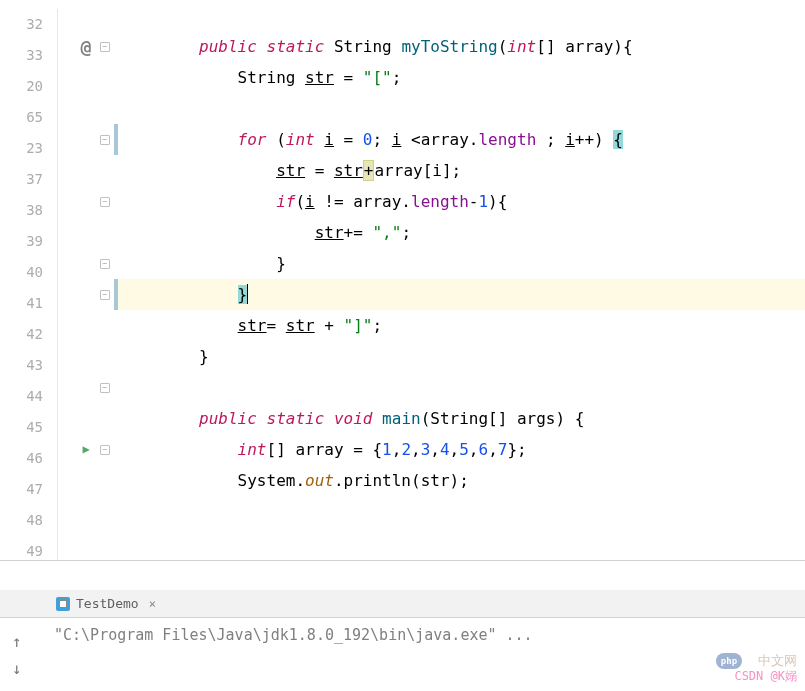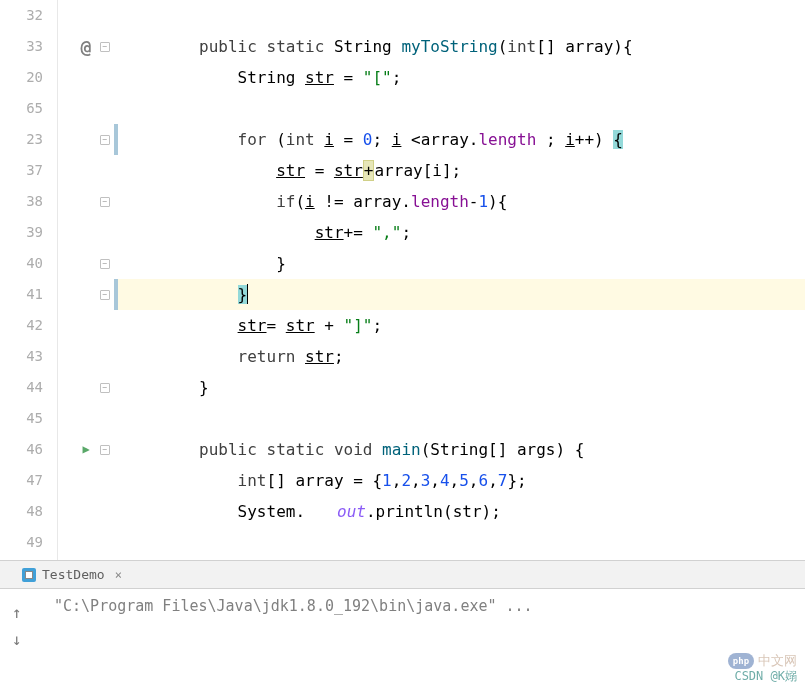--- a/index.html
+++ b/index.html
@@ -20,20 +20,21 @@
       display: flex;
       height: 560px;
       background: #ffffff;
     }
     .gutter {
       width: 58px;
       background: #ffffff;
       text-align: right;
       user-select: none;
       border-right: 1px solid #e8e8e8;
+      margin-top: 9px;
     }
     .line-num {
       height: 31px;
       line-height: 31px;
       color: #adadad;
       font-size: 14px;
       padding-right: 14px;
     }
     .icon-gutter {
       width: 56px;
@@ -89,25 +90,25 @@
       background: #fffae3;
     }
     .change-bar {
       position: absolute;
       left: 0;
       top: 0;
       width: 4px;
       height: 100%;
       background: #a8c7d9;
     }
-    .kw { color: #404040; font-weight: normal; }
+    .kw { color: #be185d; font-weight: normal; font-style: italic; }
     .type { color: #000000; }
     .method { color: #00627a; }
     .method-italic { color: #00627a; font-style: italic; }
-    .static-field { color: #8b5cf6; font-style: italic; margin-left: 32px; }
+    .static-field { color: #a16207; font-style: italic; }
     .num { color: #1750eb; }
     .str { color: #067d17; }
     .underline { text-decoration: underline; }
     .field { color: #871094; }
     .hl-brace {
       background: #93d9d9;
     }
     .hl-box {
       background: #e6e6b8;
       border: 1px solid #d0d088;
@@ -128,21 +129,22 @@
       border-top: 1px solid #d1d1d1;
       height: 130px;
       background: #ffffff;
     }
     .tab-bar {
       height: 28px;
       background: #f2f2f2;
       border-bottom: 1px solid #d1d1d1;
       display: flex;
       align-items: center;
-      padding-left: 14px;
+      padding-left: 48px;
+      margin-top: 29px;
     }
     .run-tab {
       display: flex;
       align-items: center;
       gap: 6px;
       padding: 0 8px;
       height: 100%;
       font-size: 13px;
       color: #5f5f5f;
     }
@@ -197,38 +199,38 @@
       bottom: 6px;
       right: 8px;
       display: flex;
       flex-direction: column;
       align-items: flex-end;
       opacity: 0.6;
     }
     .wm-top {
       display: flex;
       align-items: center;
-      gap: 4px;
+      gap: 16px;
       color: #bfa088;
       font-size: 13px;
     }
     .wm-logo {
       width: 26px;
       height: 16px;
       background: #6181b6;
       border-radius: 8px;
       color: #fff;
       font-size: 9px;
       font-weight: bold;
       display: flex;
       align-items: center;
       justify-content: center;
     }
     .wm-bottom {
-      color: #0f766e;
+      color: #ec4899;
       font-size: 12px;
       margin-top: -2px;
     }
   </style>
 </head>
 <body>
 
 <div class="editor-area">
   <div class="gutter">
     <div class="line-num">32</div>
@@ -293,21 +295,20 @@
     <div class="code-line">        <span class="kw">public</span> <span class="kw">static</span> <span class="type">String</span> <span class="method">myToString</span><span>(</span><span class="kw">int</span><span>[] array){</span></div>
     <div class="code-line">            <span>String </span><span class="underline">str</span><span> = </span><span class="str">"["</span><span>;</span></div>
     <div class="code-line"></div>
     <div class="code-line"><span class="change-bar"></span>            <span class="kw">for</span><span> (</span><span class="kw">int</span><span> </span><span class="underline">i</span><span> = </span><span class="num">0</span><span>; </span><span class="underline">i</span><span> &lt;array.</span><span class="field">length</span><span> ; </span><span class="underline">i</span><span>++) </span><span class="hl-brace">{</span></div>
     <div class="code-line">                <span class="underline">str</span><span> = </span><span class="underline">str</span><span class="hl-box">+</span><span>array[i];</span></div>
     <div class="code-line">                <span class="kw">if</span><span>(</span><span class="underline">i</span><span> != array.</span><span class="field">length</span><span>-</span><span class="num">1</span><span>){</span></div>
     <div class="code-line">                    <span class="underline">str</span><span>+= </span><span class="str">","</span><span>;</span></div>
     <div class="code-line">                <span>}</span></div>
     <div class="code-line hl-41 cursor-line"><span class="change-bar"></span>            <span class="hl-brace">}</span><span class="cursor"></span></div>
     <div class="code-line">            <span class="underline">str</span><span>= </span><span class="underline">str</span><span> + </span><span class="str">"]"</span><span>;</span></div>
-    <div class="code-line">            <span class="kw">return</span><span> </span><span class="underline">str</span><span>;</span></div>
     <div class="code-line">        <span>}</span></div>
     <div class="code-line"></div>
     <div class="code-line">        <span class="kw">public</span> <span class="kw">static</span> <span class="kw">void</span> <span class="method">main</span><span>(String[] args) {</span></div>
     <div class="code-line">            <span class="kw">int</span><span>[] array = {</span><span class="num">1</span><span>,</span><span class="num">2</span><span>,</span><span class="num">3</span><span>,</span><span class="num">4</span><span>,</span><span class="num">5</span><span>,</span><span class="num">6</span><span>,</span><span class="num">7</span><span>};</span></div>
     <div class="code-line">            <span>System.</span><span class="static-field">out</span><span>.println(str);</span></div>
   </div>
 </div>
 
 <div class="bottom-panel">
   <div class="tab-bar">

